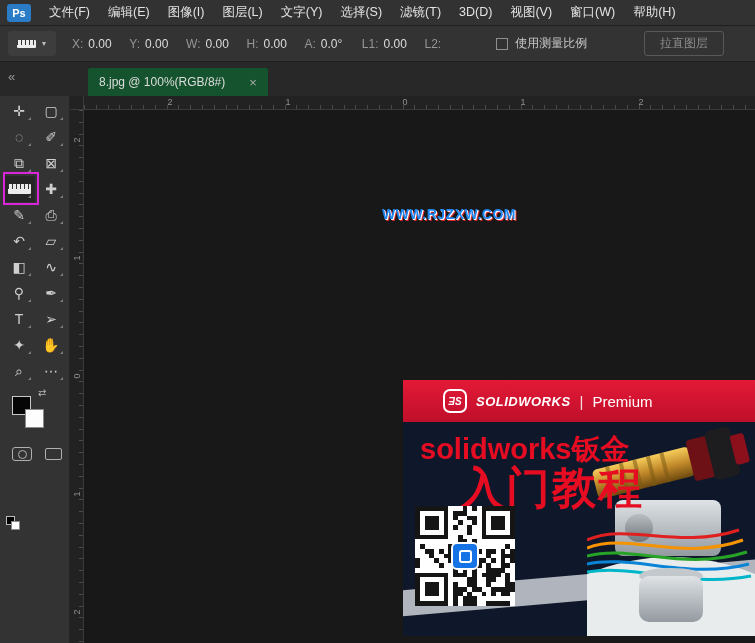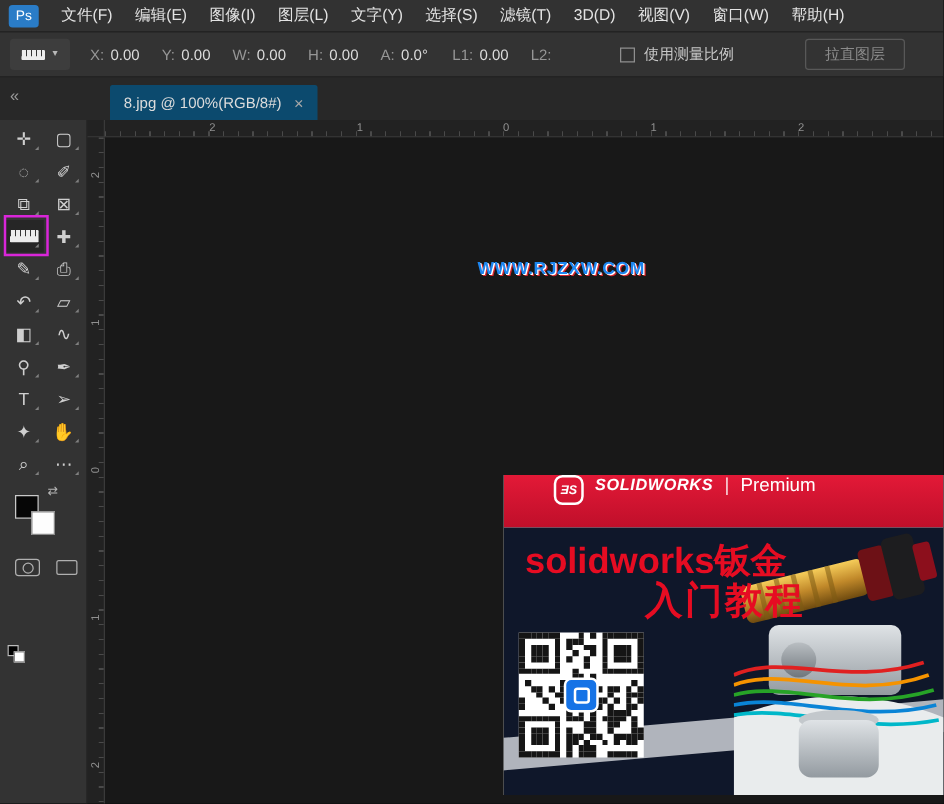--- a/index.html
+++ b/index.html
@@ -3,21 +3,21 @@
 <meta charset="utf-8">
 <style>
   html,body{margin:0;padding:0;background:#000;}
   .app{position:relative;width:755px;height:643px;background:#1a1a1a;overflow:hidden;
        font-family:"Liberation Sans",sans-serif;color:#ddd;-webkit-user-select:none;}
 
   
   .menu-bar{position:absolute;left:0;top:0;width:755px;height:26px;background:#323232;
             border-bottom:1px solid #1f1f1f;box-sizing:border-box;display:flex;align-items:center;}
   .ps-logo{width:24px;height:18px;margin:0 9px 0 7px;background:#2a7cc7;border-radius:3px;
-           color:#fff;font-weight:normal;font-size:11px;display:flex;align-items:center;justify-content:center;}
+           color:#fff;font-weight:bold;font-size:11px;display:flex;align-items:center;justify-content:center;}
   .menu-item{color:#e3e3e3;font-size:12.5px;padding:0 9px;line-height:25px;white-space:nowrap;cursor:default;}
 
   
   .options-bar{position:absolute;left:0;top:26px;width:755px;height:36px;background:#333333;
                border-bottom:1px solid #1f1f1f;box-sizing:border-box;display:flex;align-items:center;font-size:12px;}
   .tool-preset{margin-left:8px;width:48px;height:25px;background:#3d3d3d;border-radius:3px;
                display:flex;align-items:center;justify-content:center;gap:5px;}
   .caret{font-size:7px;color:#b8b8b8;}
   .ruler-icon{width:23px;height:10px;background:#ececec;border-radius:1px;
               background-image:repeating-linear-gradient(90deg,#333 0 1px,transparent 1px 4px);
@@ -28,22 +28,22 @@
   .opt-label{color:#969696;margin-right:5px;}
   .opt-value{color:#dcdcdc;min-width:24px;}
   .measure{display:flex;align-items:center;gap:7px;margin-left:26px;color:#c8c8c8;white-space:nowrap;}
   .checkbox{width:12px;height:12px;border:1px solid #8f8f8f;background:#323232;box-sizing:border-box;}
   .straighten-btn{margin-left:auto;margin-right:31px;height:23px;padding:0 15px;border:1px solid #585858;
                   border-radius:3px;color:#8b8b8b;display:flex;align-items:center;background:transparent;white-space:nowrap;}
 
   
   .tab-bar{position:absolute;left:0;top:62px;width:755px;height:34px;background:#282828;}
   .collapse{position:absolute;left:8px;top:7px;color:#9a9a9a;font-size:13px;}
-  .doc-tab{position:absolute;left:88px;bottom:0;height:28px;background:#0c4a6e;color:#dcdcdc;font-size:12px;
-           display:flex;align-items:center;padding:0 11px;gap:10px;border-radius:2px 2px 0 0;}
+  .doc-tab{position:absolute;left:88px;bottom:0;height:28px;background:#14532d;color:#dcdcdc;font-size:12px;
+           display:flex;align-items:center;padding:0 11px;gap:24px;border-radius:2px 2px 0 0;}
   .tab-close{color:#a8a8a8;font-size:13px;}
 
   
   .tool-panel{position:absolute;left:0;top:96px;width:70px;height:547px;background:#333333;
               border-right:1px solid #242424;box-sizing:border-box;}
   .tool-grid{position:absolute;left:3px;top:2px;display:grid;grid-template-columns:32px 32px;grid-auto-rows:26px;}
   .tool-cell{display:flex;align-items:center;justify-content:center;color:#cfcfcf;font-size:14px;position:relative;}
   .tool-cell::after{content:"";position:absolute;right:4px;bottom:4px;
                     border-left:3px solid transparent;border-bottom:3px solid #808080;}
   .tool-cell.selected{background:#262626;}
@@ -77,33 +77,33 @@
   
   .canvas{position:absolute;left:84px;top:110px;width:671px;height:533px;background:#181818;overflow:hidden;}
   .watermark{position:absolute;left:279px;top:92px;width:172px;text-align:center;}
   .wm-title{font-size:29px;font-weight:bold;color:#1d86f0;letter-spacing:1px;white-space:nowrap;
             text-shadow:1.5px 1.5px 0 #fff,3px 3px 0 #d6252b;}
   .wm-sub{margin-top:4px;font-size:14px;font-weight:bold;color:#1d86f0;letter-spacing:.5px;white-space:nowrap;
           text-shadow:1px 1px 0 #fff,2px 2px 0 #d6252b;text-align:center;}
 
   
   .ad{position:absolute;left:319px;top:270px;width:352px;height:256px;background:#fff;overflow:hidden;}
-  .ad-header{height:42px;background:linear-gradient(180deg,#e31937,#bf0f2a);display:flex;
+  .ad-header{height:42px;background:linear-gradient(180deg,#e31937,#bf0f2a);display:flex;align-items:center;
              padding-left:40px;box-sizing:border-box;gap:9px;}
   .ds-logo{width:24px;height:24px;border:2px solid #fff;border-radius:7px;color:#fff;font-size:10px;
            font-weight:bold;font-style:italic;display:flex;align-items:center;justify-content:center;box-sizing:border-box;}
   .ad-brand{color:#fff;font-weight:bold;font-style:italic;font-size:13px;letter-spacing:.5px;}
   .ad-divider{color:#fff;opacity:.85;font-size:15px;}
   .ad-tier{color:#fff;font-size:15px;}
   .ad-body{position:relative;height:214px;background:#0f172a;}
   .swoosh{position:absolute;left:-24px;top:152px;width:420px;height:26px;background:#e7eaee;
           transform:rotate(-5deg);opacity:.75;}
   .headline{position:absolute;left:17px;top:12px;width:224px;color:#e60c22;font-weight:bold;line-height:1.06;z-index:3;}
   .hl1{font-size:29px;white-space:nowrap;}
-  .hl2{font-size:30px;text-align:right;letter-spacing:2px;white-space:nowrap;}
+  .hl2{font-size:44px;text-align:right;letter-spacing:2px;white-space:nowrap;}
   .qr{position:absolute;left:12px;top:84px;width:100px;height:100px;display:grid;
       grid-template-columns:repeat(21,1fr);grid-auto-rows:1fr;background:#fff;z-index:3;}
   .qr i{display:block;}
   .qr .b{background:#151515;}
   .qr-logo{position:absolute;left:48px;top:120px;width:28px;height:28px;background:#1673e6;border:2px solid #fff;
            border-radius:6px;box-sizing:border-box;display:flex;align-items:center;justify-content:center;z-index:4;}
   .qr-logo i{width:13px;height:13px;border:2px solid #fff;border-radius:3px;box-sizing:border-box;}
   .machine{position:absolute;right:0;top:0;width:168px;height:214px;z-index:2;}
 </style>
 </head>

